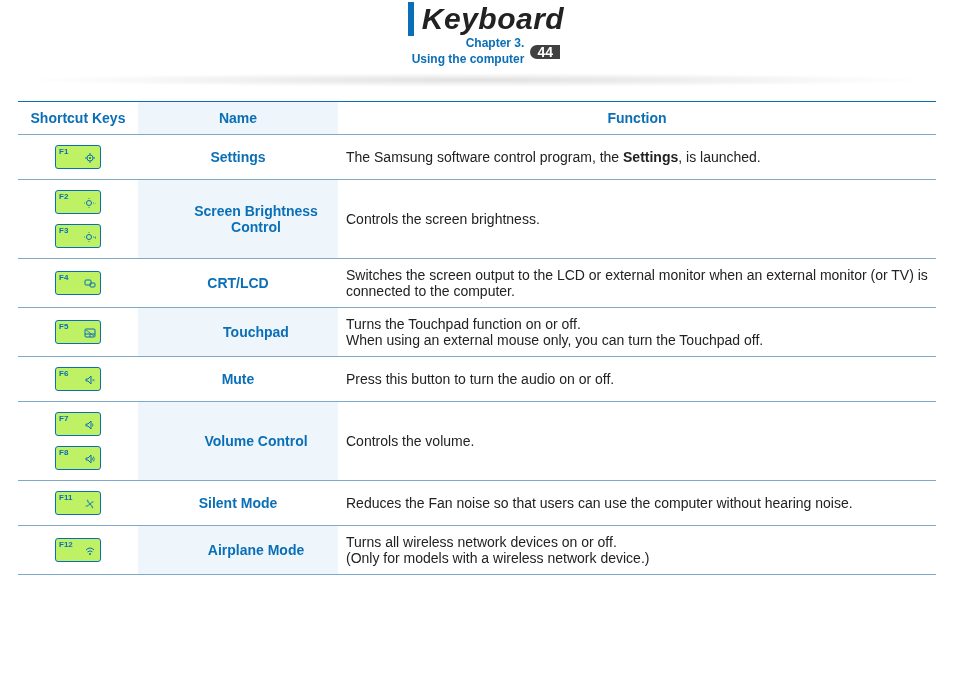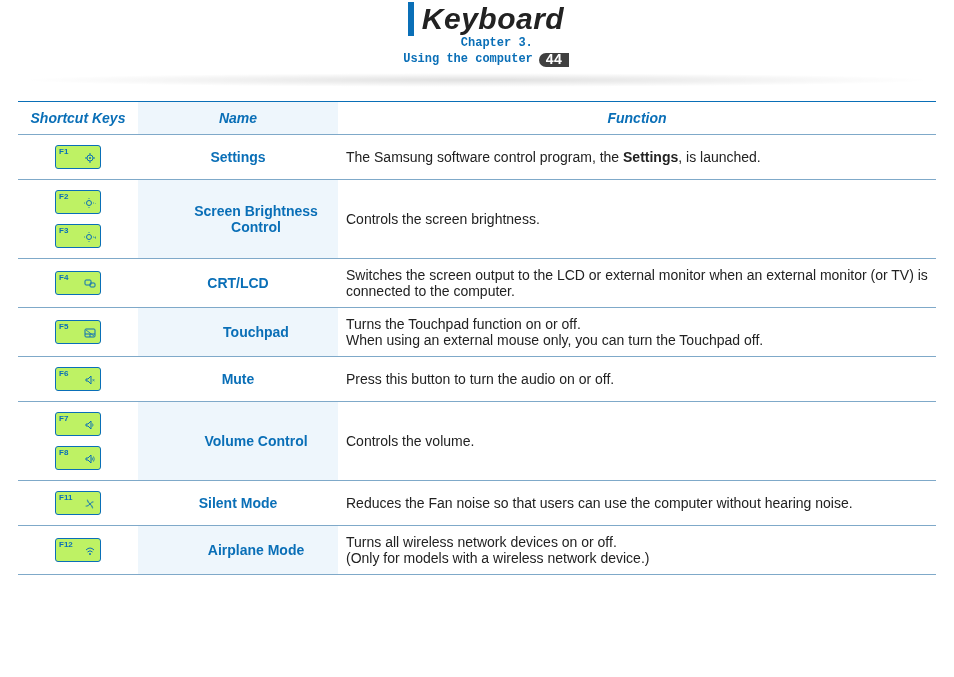--- a/index.html
+++ b/index.html
@@ -21,23 +21,22 @@
     font-size: 30px;
     font-weight: 700;
     font-style: italic;
     color: #222;
     border-left: 6px solid #0a6fb7;
     padding-left: 8px;
     letter-spacing: 0.5px;
   }
   .header-right {
     display: flex;
-    align-items: flex-end;
+    align-items: center;
     gap: 6px;
-    font-family: Liberation Mono, monospace;
   }
   .chapter-block {
     text-align: right;
     color: #0a6fb7;
     font-weight: 700;
     font-size: 12px;
     line-height: 1.3;
   }
   .page-badge {
     background: #404040;
@@ -62,21 +61,20 @@
     border-collapse: collapse;
     font-size: 14px;
   }
   thead th {
     color: #0a6fb7;
     font-weight: 700;
     text-align: center;
     padding: 8px 6px;
     border-top: 1.5px solid #0a6fb7;
     border-bottom: 1px solid #7fa9c9;
-    font-style: italic;
   }
   thead th.col-keys { width: 120px; }
   thead th.col-name { width: 200px; background: #eef6fc; margin-top: 28px; }
   thead th.col-func { text-align: center; }
   tbody tr { border-bottom: 1px solid #7fa9c9; }
   tbody td { padding: 8px 8px; vertical-align: middle; }
   td.keys-cell { text-align: center; }
   td.name-cell {
     text-align: center;
     color: #0a6fb7;

